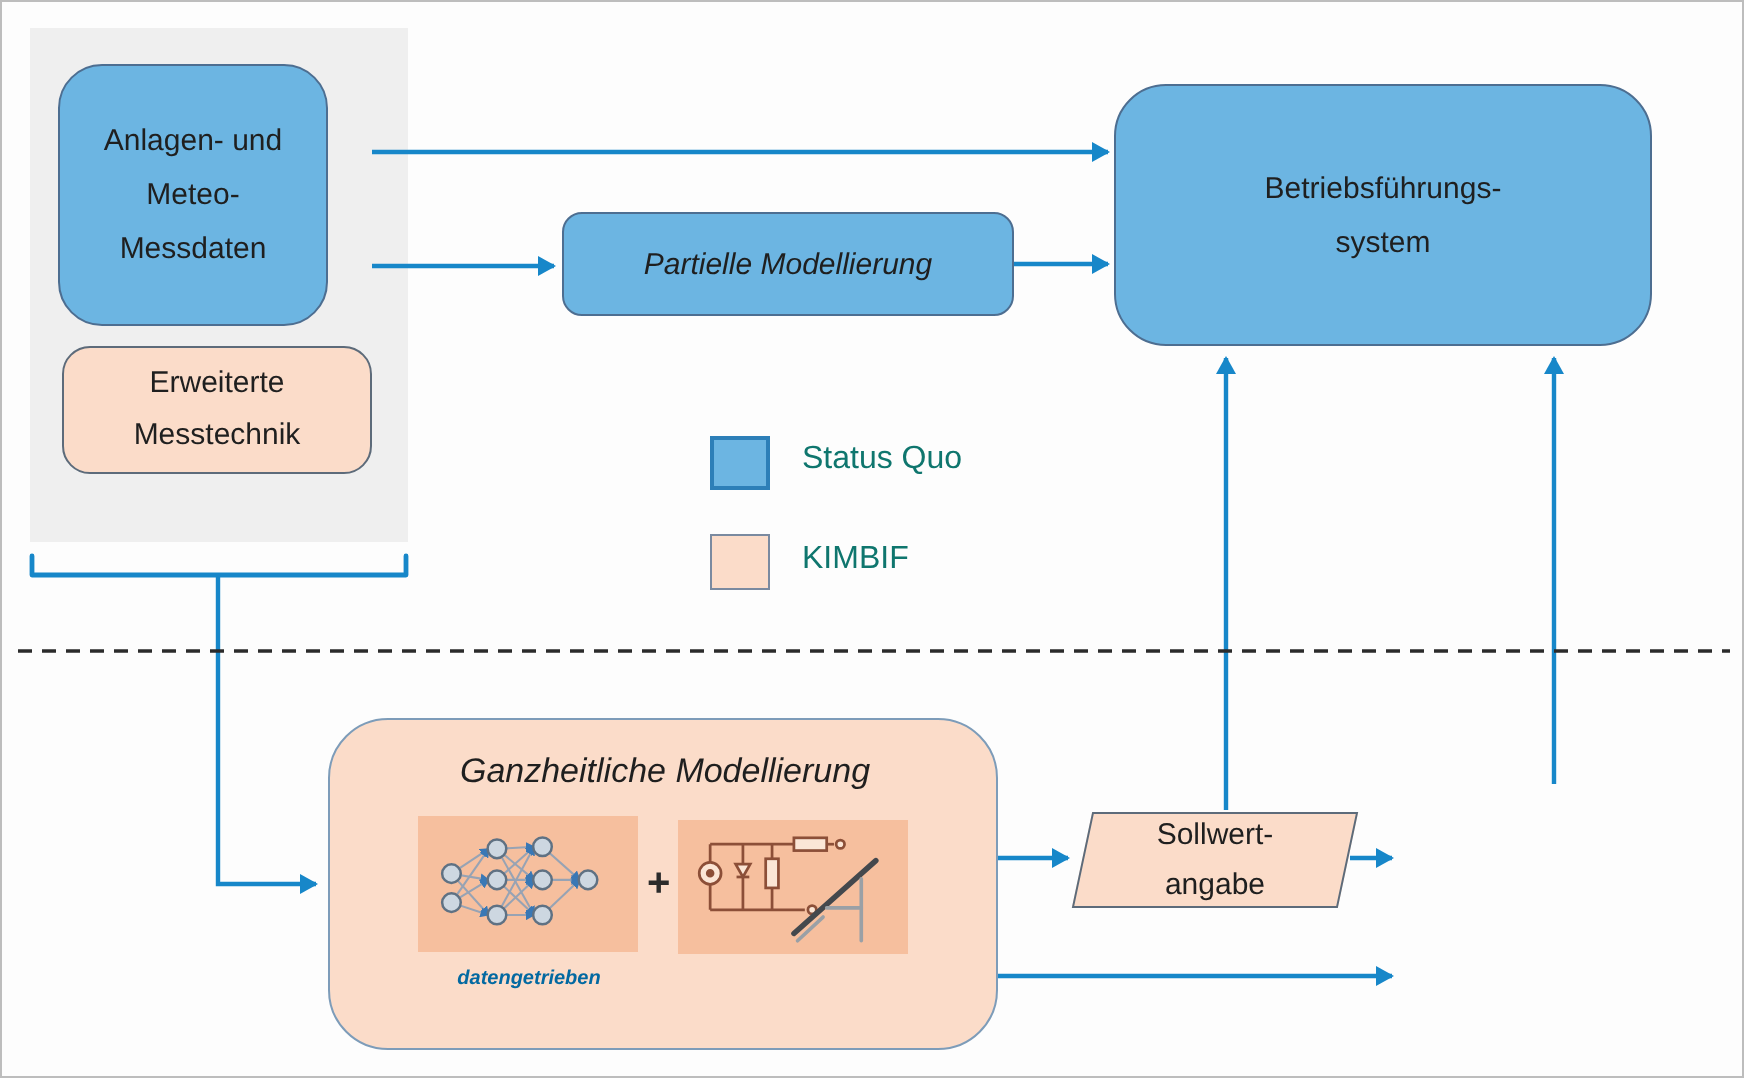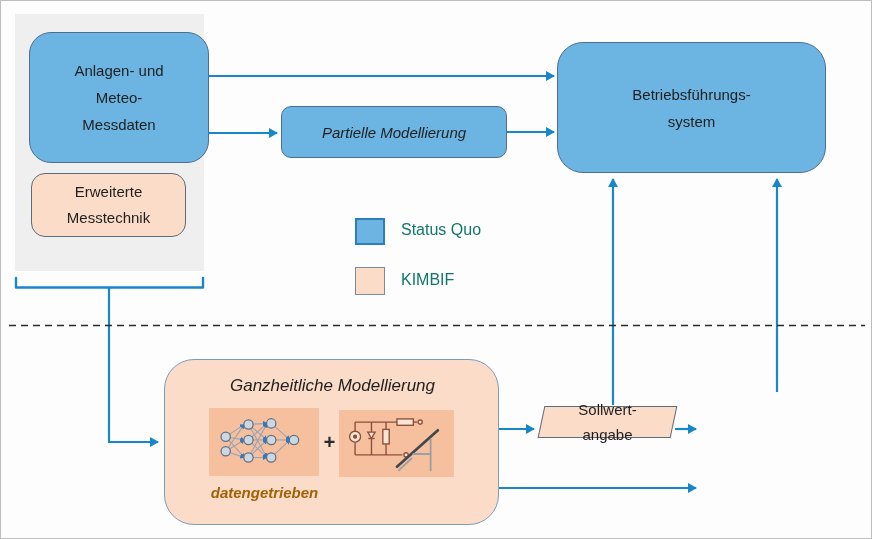--- a/index.html
+++ b/index.html
@@ -16,38 +16,38 @@
   .abs{position:absolute;box-sizing:border-box;}
   .gray-panel{left:14px;top:13px;width:189px;height:257px;background:#efefef;z-index:0;}
   .connectors{left:0;top:0;width:872px;height:539px;z-index:1;pointer-events:none;}
   .node{
     display:flex;align-items:center;justify-content:center;
     text-align:center;white-space:pre-line;z-index:2;
     font-size:15px;line-height:1.8;
   }
   .blue{background:#6cb5e2;border:1.4px solid #4d6e91;}
   .peach{background:#fbdcc9;border:1.3px solid #5d6b7a;}
-  .box-anlagen{left:28px;top:31px;width:180px;height:131px;border-radius:22px;}
+  .box-anlagen{left:28px;top:31px;width:135px;height:131px;border-radius:22px;}
   .box-erweiterte{left:30px;top:172px;width:155px;height:64px;border-radius:14px;line-height:1.75;}
   .box-partielle{left:280px;top:105px;width:226px;height:52px;border-radius:10px;font-style:italic;}
   .box-betrieb{left:556px;top:41px;width:269px;height:131px;border-radius:26px;}
   .box-ki{left:700px;top:393px;width:148px;height:117px;border-radius:20px;line-height:1.85;font-size:15.5px;}
   .box-ganz{left:163px;top:358px;width:335px;height:166px;border-radius:30px;
     background:#fbdcc9;border:1.5px solid #7d9cb9;z-index:2;font-style:italic;}
   .ganz-title{left:0;top:16px;width:335px;text-align:center;font-size:17px;}
   .panel{background:#f6bf9e;display:flex;align-items:center;justify-content:center;}
   .panel-left{left:44px;top:48px;width:110px;height:68px;}
   .panel-right{left:174px;top:50px;width:115px;height:67px;}
   .plus{left:154px;top:68px;width:20px;height:28px;display:flex;align-items:center;justify-content:center;
     font-size:20px;font-weight:bold;color:#2b2b2b;}
-  .caption{font-size:15px;font-weight:bold;color:#a16207;text-align:center;}
+  .caption{font-size:10px;font-weight:bold;color:#0369a1;text-align:center;}
   .cap-left{left:22px;top:124px;width:155px;}
   .cap-right{left:332px -0px;left:332px;top:122px;width:130px;}
   .cap-right{left:172px;top:122px;width:120px;}
-  .parallelogram{left:535px;top:405px;width:143px;height:32px;z-index:2;}
+  .parallelogram{left:535px;top:405px;width:143px;height:48px;z-index:2;}
   .parallelogram .bg{position:absolute;left:5px;right:5px;top:0;bottom:0;
     background:#fbdcc9;border:1.3px solid #5d6b7a;transform:skewX(-12deg);}
   .parallelogram .txt{position:relative;width:100%;height:100%;
     display:flex;align-items:center;justify-content:center;text-align:center;
     white-space:pre-line;font-size:15px;line-height:1.7;}
   .legend-swatch{width:30px;height:27px;z-index:2;}
   .sw-blue{left:354px;top:217px;background:#6cb5e2;border:2px solid #2d7fb8;}
   .sw-peach{left:354px;top:266px;height:28px;background:#fbdcc9;border:1.5px solid #7a8aa0;}
   .legend-label{font-size:16px;color:#0f766e;z-index:2;}
   .ll-1{left:400px;top:220px;}

